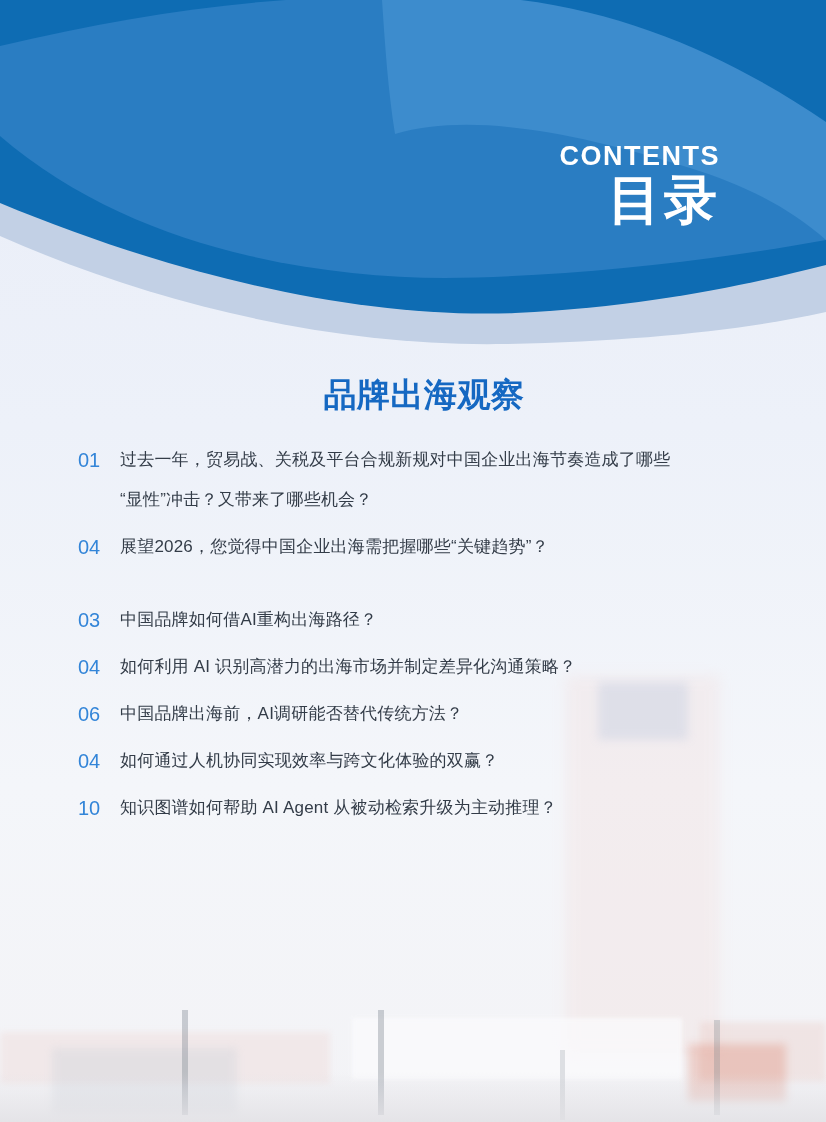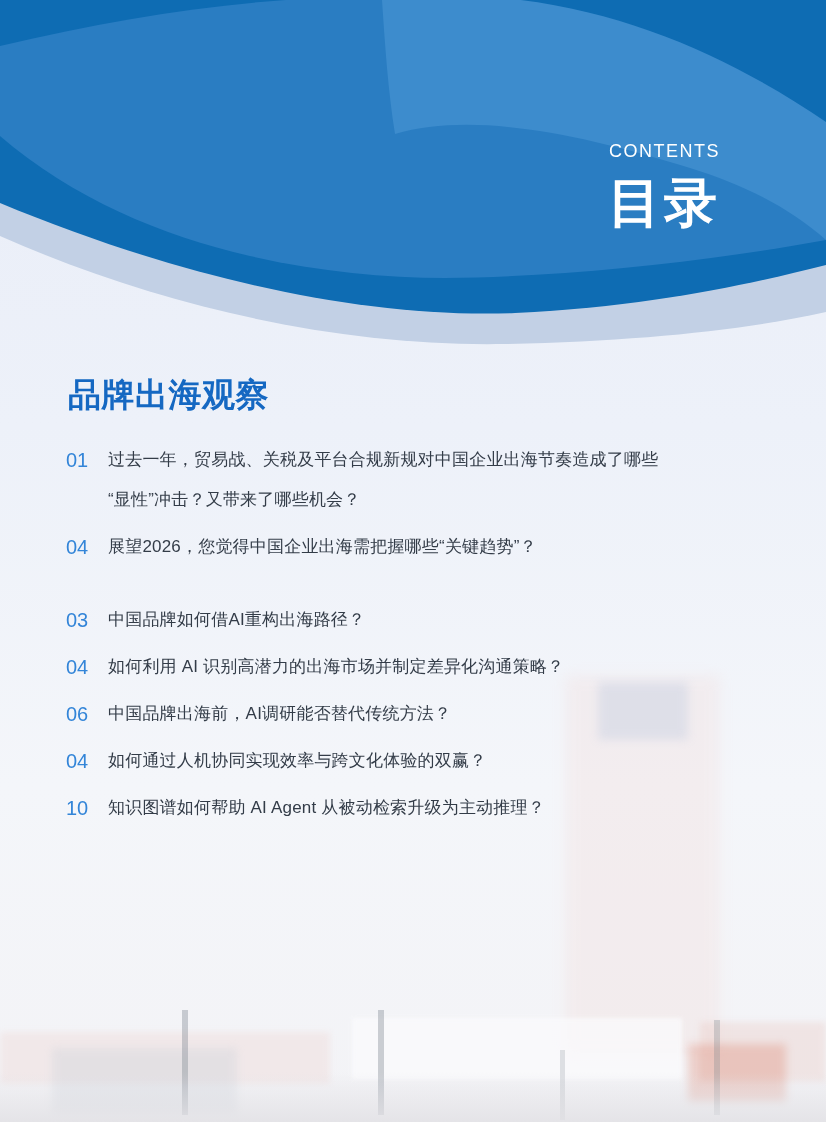--- a/index.html
+++ b/index.html
@@ -4,46 +4,46 @@
 <style>
   html,body { margin:0; padding:0; background:#ffffff; }
   .page {
     position:relative; width:826px; height:1122px; overflow:hidden;
     background:linear-gradient(180deg,#e9edf8 0%,#edf1f9 38%,#f4f6fa 70%,#f3f3f6 100%);
     font-family:"Liberation Sans", sans-serif;
   }
   
   .curves { position:absolute; top:0; left:0; width:826px; height:352px; display:block; }
   .header-text { position:absolute; top:142px; right:106px; text-align:right; color:#ffffff; z-index:3; }
-  .contents-en { font-size:18px; font-weight:400; letter-spacing:1.5px; line-height:1.1; }
-  .contents-zh { font-size:53px; font-weight:600; letter-spacing:3px; line-height:1.0; margin-top:14px; }
+  .contents-en { font-size:27px; font-weight:700; letter-spacing:1.5px; line-height:1.1; }
+  .contents-zh { font-size:53px; font-weight:600; letter-spacing:3px; line-height:1.0; margin-top:1px; }
   
   .photo { position:absolute; left:0; top:620px; width:826px; height:502px; pointer-events:none; z-index:1; }
   .photo div { position:absolute; }
   .stack-pink   { left:565px; top:55px;  width:155px; height:380px; background:#f0c4bc; opacity:.16; filter:blur(7px); }
   .ship-blue    { left:598px; top:62px;  width:90px;  height:58px;  background:#9cb3d4; opacity:.22; filter:blur(5px); }
   .row-pink-l   { left:0;     top:412px; width:330px; height:52px;  background:#ecccc8; opacity:.28; filter:blur(3px); }
   .row-white-m  { left:352px; top:398px; width:330px; height:62px;  background:#fbfbfd; opacity:.75; filter:blur(2px); }
   .row-pink-r   { left:700px; top:402px; width:126px; height:60px;  background:#e8c2ba; opacity:.30; filter:blur(3px); }
   .red-blob     { left:688px; top:424px; width:98px;  height:58px;  background:#d96b4f; opacity:.26; filter:blur(4px); }
   .crane-gray   { left:52px;  top:428px; width:185px; height:66px;  background:#ccd2da; opacity:.35; filter:blur(4px); }
   .post-1 { left:182px; top:390px; width:6px; height:105px; background:#7e8790; opacity:.38; }
   .post-2 { left:378px; top:390px; width:6px; height:105px; background:#7e8790; opacity:.38; }
   .post-3 { left:560px; top:430px; width:5px; height:70px;  background:#8a929c; opacity:.25; }
   .post-4 { left:714px; top:400px; width:6px; height:95px;  background:#7e8790; opacity:.30; }
   .ground { left:0; top:452px; width:826px; height:50px;
             background:linear-gradient(180deg, rgba(240,240,243,0) 0%, rgba(226,225,229,.85) 100%); }
   
   .toc { position:absolute; left:66px; top:374px; width:714px; z-index:2; }
   .section-title {
     margin:0 0 24px 2px; font-size:33px; line-height:42px; font-weight:bold;
-    color:#1568c2; letter-spacing:0.5px;
+    color:#1568c2; letter-spacing:0.5px;text-align:center;
   }
   .section-2 { margin-top:33px; }
-  .item { display:flex; margin-bottom:7px; }
+  .item { display:flex; margin-bottom:7px;margin-left:12px; }
   .item-num { flex:none; width:42px; font-size:20px; line-height:40px; color:#3385d8; }
   .item-text { font-size:17px; line-height:40px; color:#333c48; white-space:pre-line; width:668px; letter-spacing:0.2px; }
 </style>
 </head>
 <body>
 
 <div class="page">
 
   <svg class="curves" viewBox="0 0 826 352" xmlns="http://www.w3.org/2000/svg" aria-hidden="true">
 

